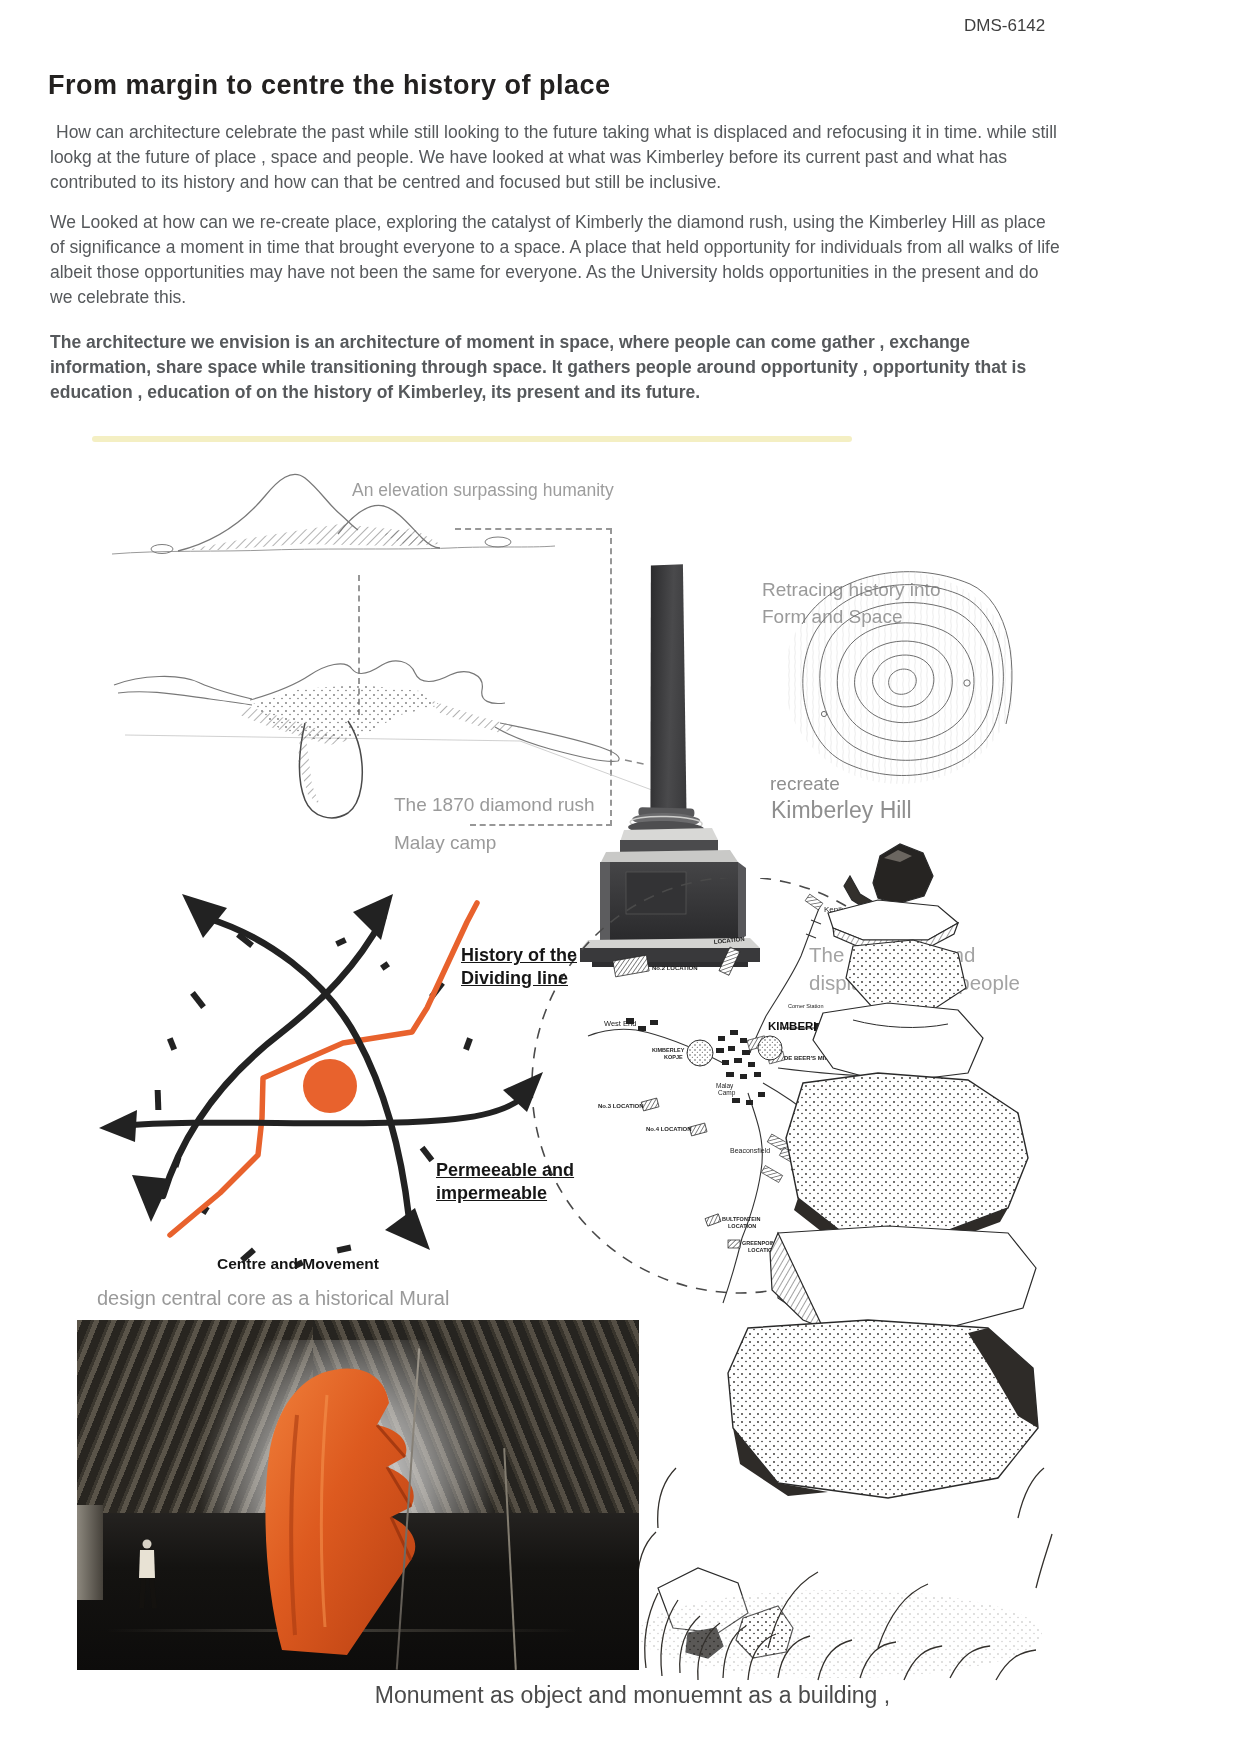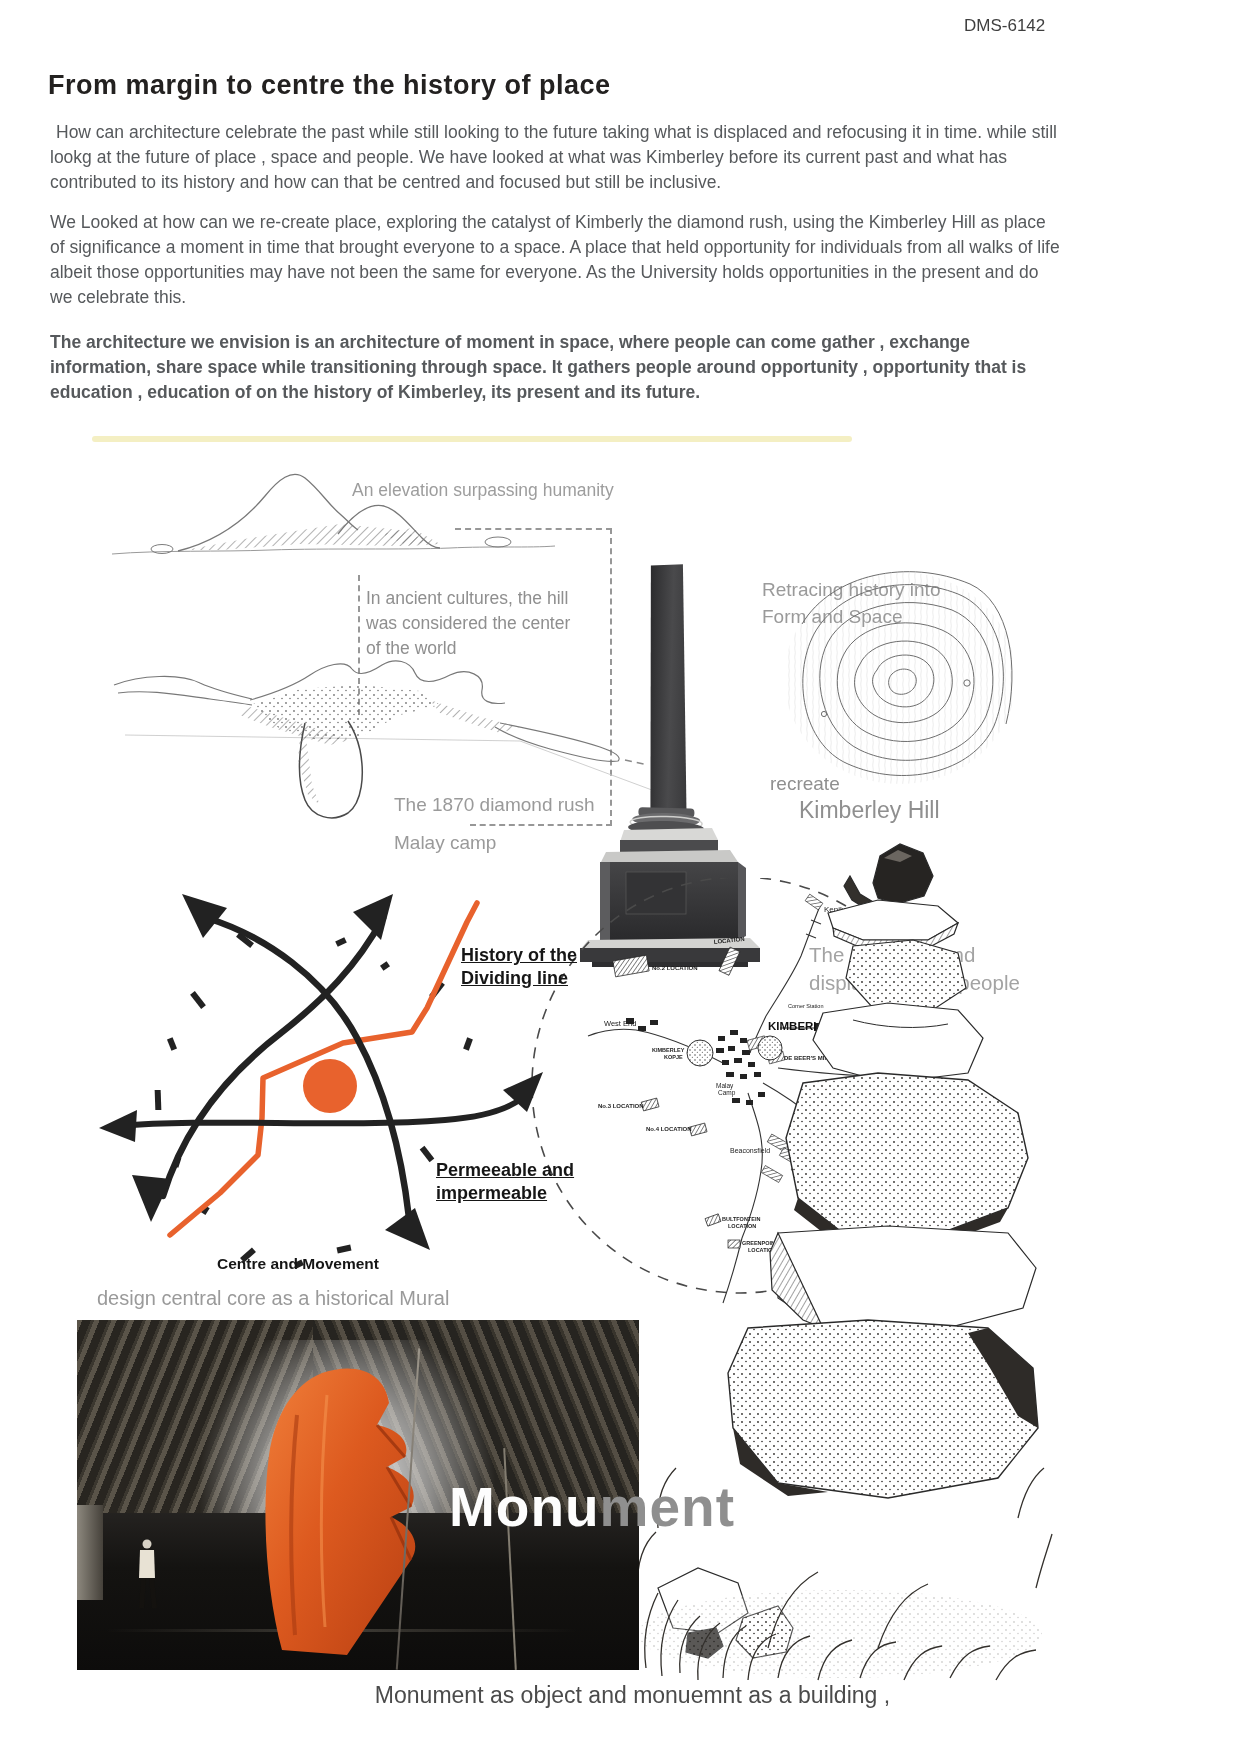--- a/index.html
+++ b/index.html
@@ -13,21 +13,21 @@
   .p1{top:120px;text-indent:6px;}
   .p2{top:210px;}
   .p3{top:330px;font-weight:bold;}
   .yellow-line{left:92px;top:436px;width:760px;height:6px;background:#f2ecb9;opacity:.85;border-radius:3px;}
   .lbl-elevation{left:352px;top:480px;font-size:17.5px;color:#9d9d9d;}
   .lbl-ancient{left:366px;top:586px;font-size:17.5px;line-height:25px;color:#8f8f8f;}
   .lbl-retracing{left:762px;top:576px;font-size:19px;line-height:27px;color:#9a9a9a;}
   .lbl-diamond{left:394px;top:794px;font-size:19px;color:#9a9a9a;}
   .lbl-malay{left:394px;top:832px;font-size:19px;color:#9a9a9a;}
   .lbl-recreate{left:770px;top:773px;font-size:19px;color:#8f8f8f;}
-  .lbl-kimhill{left:799px;top:797px;font-size:23px;color:#8f8f8f;}
+  .lbl-kimhill{left:771px;top:797px;font-size:23px;color:#8f8f8f;}
   .lbl-bold{font-weight:bold;color:#161616;font-size:18px;line-height:23px;text-decoration:underline;}
   .lbl-dividing{left:461px;top:944px;}
   .lbl-permeable{left:436px;top:1159px;}
   .lbl-centre{left:217px;top:1255px;font-weight:bold;color:#161616;font-size:15.5px;}
   .lbl-muraldesign{left:97px;top:1287px;font-size:20px;color:#9a9a9a;}
   .lbl-gathering{left:809px;top:941px;font-size:20.5px;line-height:28px;color:#a3a3a3;}
   .d1{left:455px;top:528px;width:157px;border-top:2px dashed #979797;}
   .d2{left:610px;top:528px;height:298px;border-left:2px dashed #979797;}
   .d3{left:358px;top:575px;height:140px;border-left:2px dashed #979797;}
   .d4{left:470px;top:824px;width:142px;border-top:2px dashed #979797;}
@@ -85,25 +85,20 @@
     <path d="M 238 96 C 252 78, 268 64, 284 68 C 298 72, 310 88, 322 100 C 328 106, 334 110, 340 110" fill="none" stroke="#787878" stroke-width="1.3"></path>
   </svg>
 
   <div class="abs lbl-elevation">An elevation surpassing humanity</div>
 
   <div class="abs d1"></div>
   <div class="abs d2"></div>
   <div class="abs d3"></div>
   <div class="abs d4"></div>
 
-  <div class="abs lbl-ancient">
-    <div>In ancient cultures, the hill</div>
-    <div>was considered the center</div>
-    <div>of the world</div>
-  </div>
 
   <div class="abs lbl-retracing">
     <div>Retracing history into</div>
     <div>Form and Space</div>
   </div>
 
   <svg class="abs" style="left:100px;top:645px;" width="580" height="200" viewBox="0 0 580 200">
     <defs>
       <pattern id="stipS" width="8" height="8" patternUnits="userSpaceOnUse">
         <circle cx="2" cy="2" r="0.9" fill="#555"></circle>
@@ -419,19 +414,16 @@
     <svg style="position:absolute;left:58px;top:218px;" width="26" height="72" viewBox="0 0 26 72">
       <circle cx="12" cy="6" r="4.5" fill="#d8d2c6"></circle>
       <path d="M 5 12 L 19 12 L 20 40 L 4 40 Z" fill="#e8e2d4"></path>
       <path d="M 6 40 L 11 40 L 9 70 L 4 70 Z" fill="#14120f"></path>
       <path d="M 14 40 L 19 40 L 22 70 L 17 70 Z" fill="#14120f"></path>
     </svg>
     <div class="pole1"></div>
     <div class="pole2"></div>
   </div>
 
-  <div class="abs monument-word">
-    <span class="mw1">Monu</span><span class="mw2">ment</span>
-  </div>
 
   <div class="abs caption">Monument as object and monuemnt as a building ,</div>
 
 </div>
 
 </body></html>

